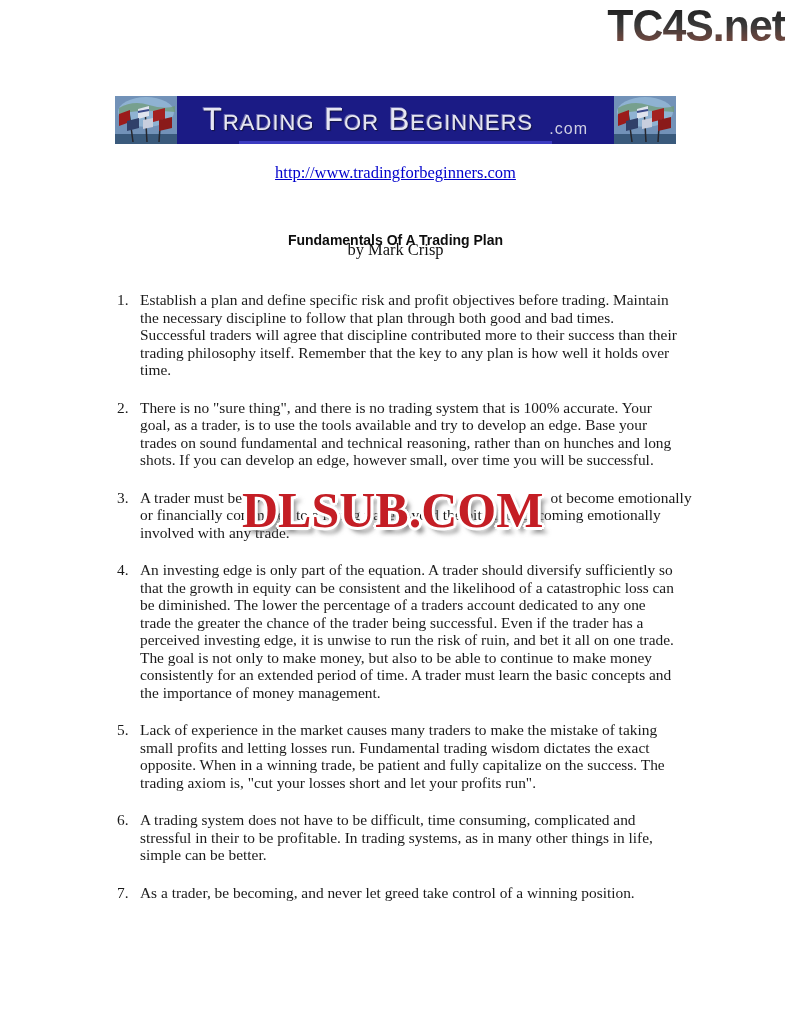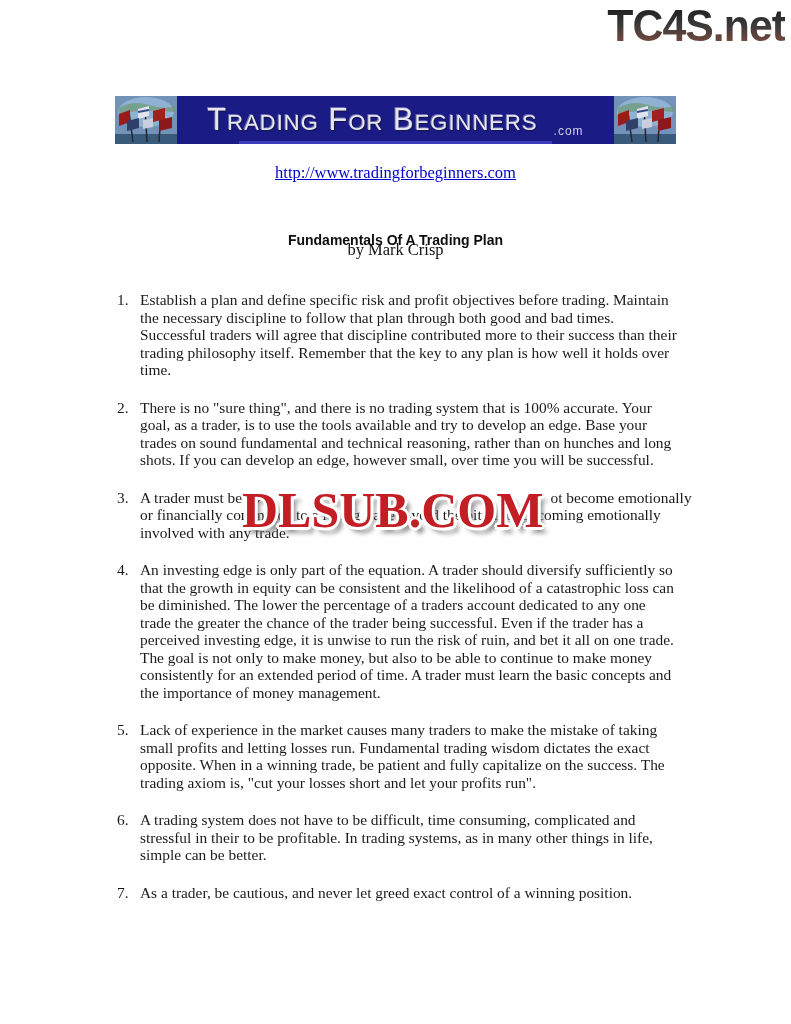--- a/index.html
+++ b/index.html
@@ -28,21 +28,21 @@
     flex:1 1 auto;display:flex;align-items:center;justify-content:center;
     position:relative;
   }
   .banner-title{
     font-family:"Liberation Sans",sans-serif;font-variant:small-caps;
     font-size:31px;letter-spacing:1px;color:#e6e6f2;
     text-shadow:1px 1px 1px rgba(20,20,60,0.9), -1px -1px 0 rgba(255,255,255,0.35);
     white-space:nowrap;
   }
   .banner-suffix{
-    font-family:"Liberation Sans",sans-serif;font-size:12px;letter-spacing:1px;
+    font-family:"Liberation Sans",sans-serif;font-size:16px;letter-spacing:1px;
     color:#cfcfe2;align-self:flex-end;margin:0 0 6px 16px;
   }
   .banner-underline{
     position:absolute;left:62px;right:62px;bottom:0;height:3px;
     background:#3c3cc0;
   }
 
   
   .brought-wrap{position:absolute;top:162px;left:0;width:100%;text-align:center;}
   .brought{font-size:16.5px;line-height:21px;color:#111;}
@@ -165,21 +165,21 @@
     <li>
       <span class="num">5.</span>
       <div class="item-text">Lack of experience in the market causes many traders to make the mistake of taking small profits and letting losses run. Fundamental trading wisdom dictates the exact opposite. When in a winning trade, be patient and fully capitalize on the success. The trading axiom is, "cut your losses short and let your profits run".</div>
     </li>
     <li>
       <span class="num">6.</span>
       <div class="item-text">A trading system does not have to be difficult, time consuming, complicated and stressful in their to be profitable. In trading systems, as in many other things in life, simple can be better.</div>
     </li>
     <li>
       <span class="num">7.</span>
-      <div class="item-text">As a trader, be cautious, and never let greed exact control of a winning position.</div>
+      <div class="item-text">As a trader, be becoming, and never let greed take control of a winning position.</div>
     </li>
   </ol>
 
   <div class="watermark">DLSUB.COM</div>
 
   <div class="footer-logo">TradersXtreme.com</div>
 
 </div>
 
 </body></html>

